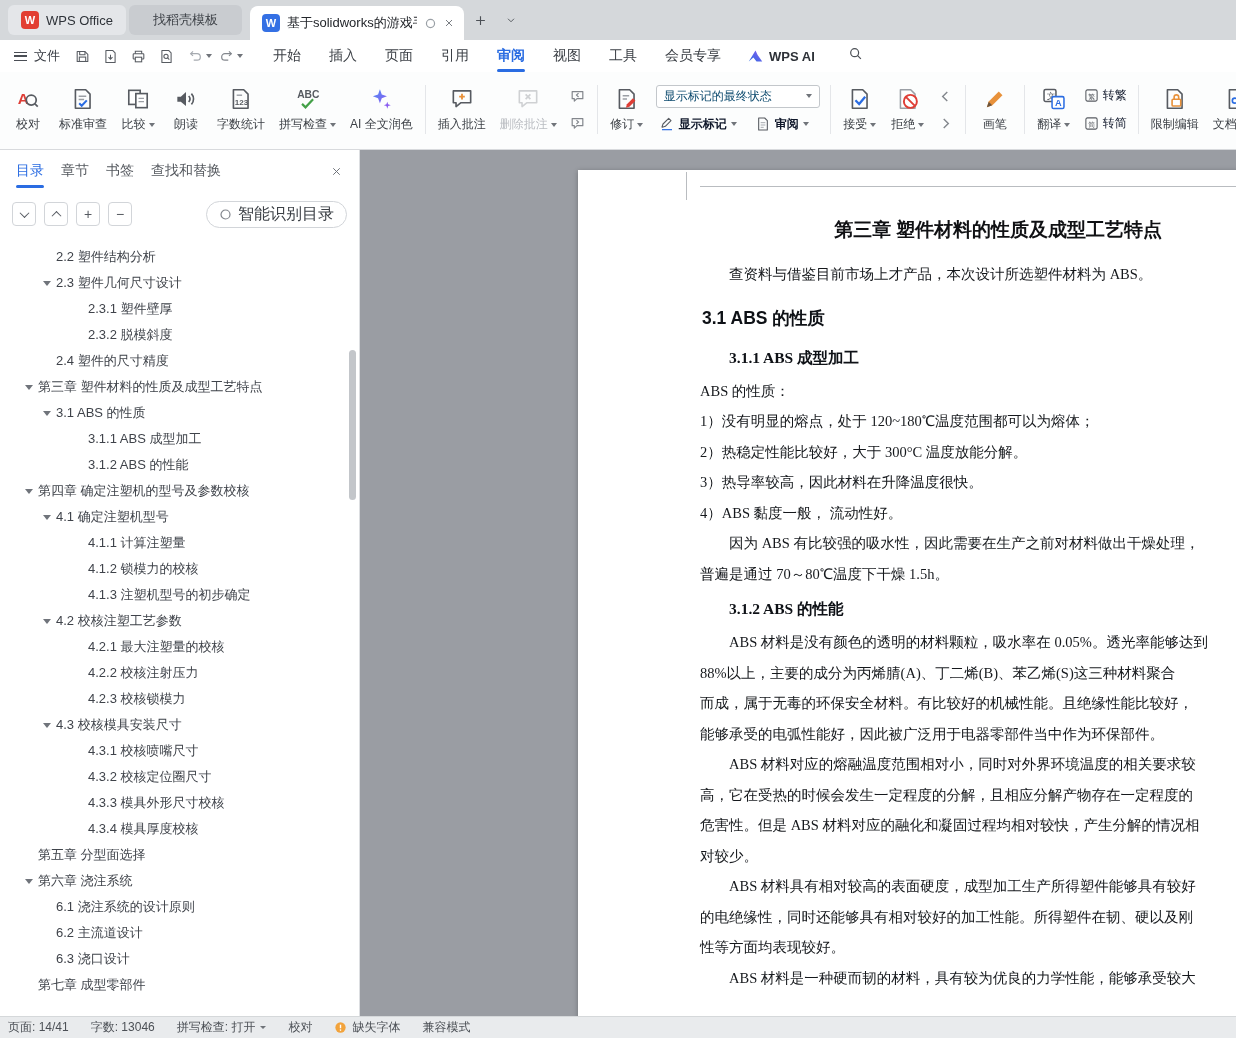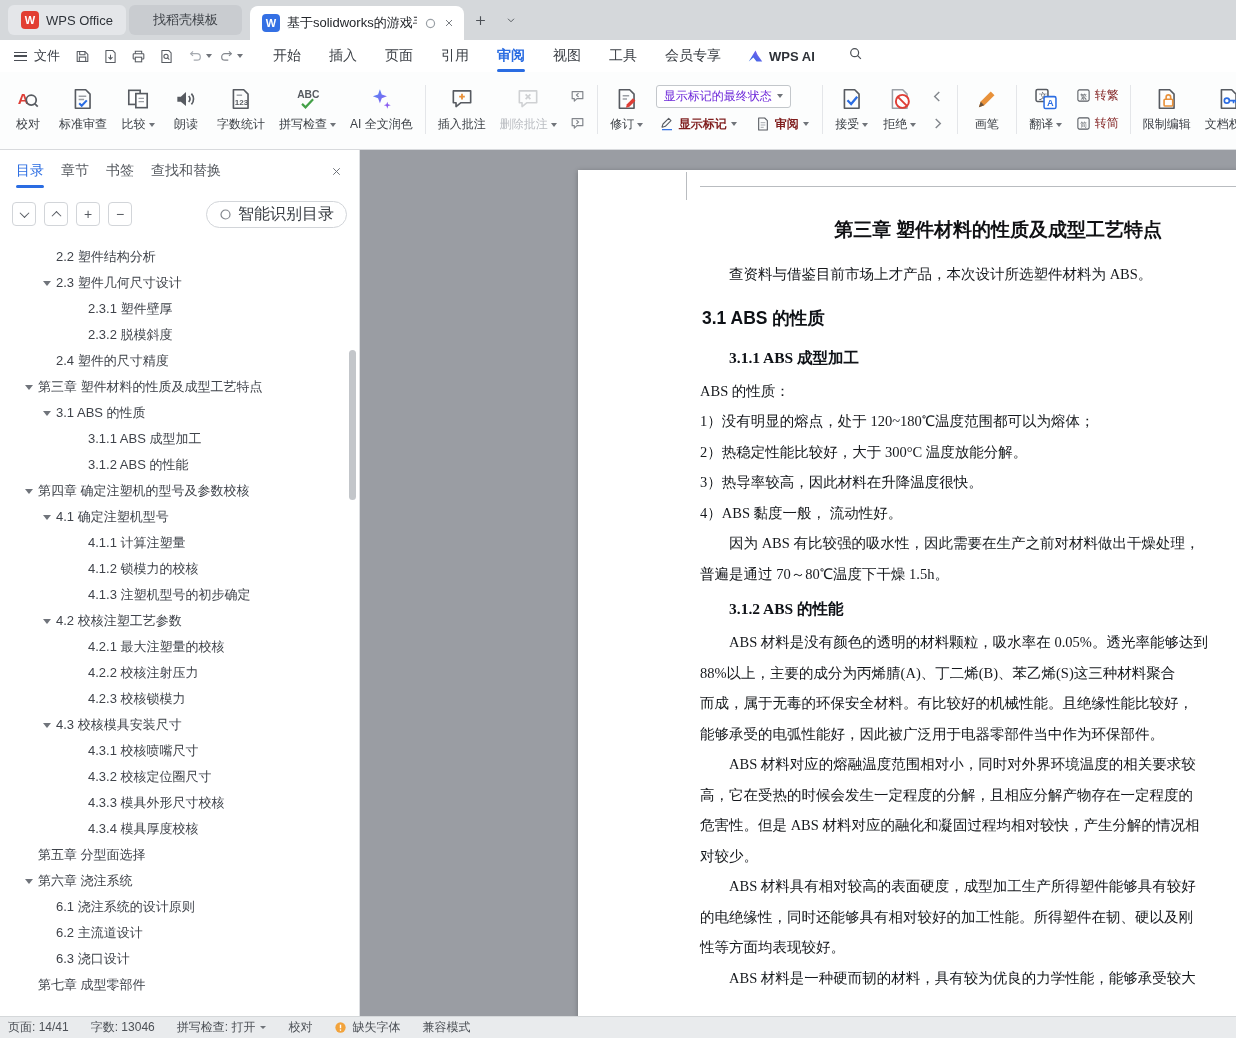--- a/index.html
+++ b/index.html
@@ -38,23 +38,23 @@
   .rgroup{display:flex;align-items:center;gap:2px;padding:0 3px;}
   .rdivider{width:1px;background:#e4e6e9;margin:10px 3px;flex:none;}
   .rbtn-big{display:flex;flex-direction:column;align-items:center;justify-content:center;gap:4px;min-width:46px;padding:3px 6px;border-radius:4px;flex:none;}
   .rlbl{font-size:12px;color:#3c4046;display:flex;align-items:center;gap:3px;white-space:nowrap;}
   .rbtn-big.disabled .rlbl{color:#b9bcc1;}
   .rbtn-big.disabled svg{opacity:.4;}
   .caret{width:0;height:0;border-left:3.5px solid transparent;border-right:3.5px solid transparent;border-top:4px solid #70747a;display:inline-block;}
   .rstack{display:flex;flex-direction:column;justify-content:center;gap:7px;padding:0 2px;}
   .rmini{width:22px;height:20px;display:flex;align-items:center;justify-content:center;border-radius:3px;}
   .combostack{display:flex;flex-direction:column;justify-content:center;gap:6px;padding:0 4px;}
-  .combo{width:135px;height:23px;border:1px solid #c3c7cb;border-radius:3px;background:#fff;display:flex;align-items:center;justify-content:space-between;padding:0 7px;font-size:12px;color:#6d28d9;}
+  .combo{width:164px;height:23px;border:1px solid #c3c7cb;border-radius:3px;background:#fff;display:flex;align-items:center;justify-content:space-between;padding:0 7px;font-size:12px;color:#0c4a6e;}
   .combo-row{display:flex;align-items:center;gap:12px;font-weight:bold;}
-  .rbtn-small{display:flex;align-items:center;gap:4px;font-size:12px;color:#7f1d1d;padding:2px 3px;border-radius:3px;white-space:nowrap;}
+  .rbtn-small{display:flex;align-items:center;gap:4px;font-size:12px;color:#0f172a;padding:2px 3px;border-radius:3px;white-space:nowrap;}
   
   .workspace{position:absolute;top:150px;left:0;right:0;bottom:22px;display:flex;}
   .sidebar{width:360px;flex:none;background:#fff;border-right:1px solid #dcdee1;position:relative;display:flex;flex-direction:column;overflow:hidden;}
   .sb-header{height:42px;display:flex;align-items:center;padding:0 16px;gap:17px;font-size:14px;color:#54585e;flex:none;}
   .sb-tab{height:100%;display:flex;align-items:center;position:relative;}
   .sb-tab.active{color:#2a6ce2;}
   .sb-tab.active:after{content:"";position:absolute;left:0;right:0;bottom:4px;height:3px;border-radius:2px;background:#2a6ce2;}
   .sb-close{margin-left:auto;display:flex;align-items:center;}
   .sb-toolbar{height:44px;display:flex;align-items:center;padding:0 12px;gap:8px;flex:none;}
   .tool-btn{width:24px;height:24px;border:1px solid #d2d5d9;border-radius:4px;background:#fff;display:flex;align-items:center;justify-content:center;color:#565a61;font-size:14px;line-height:1;}

